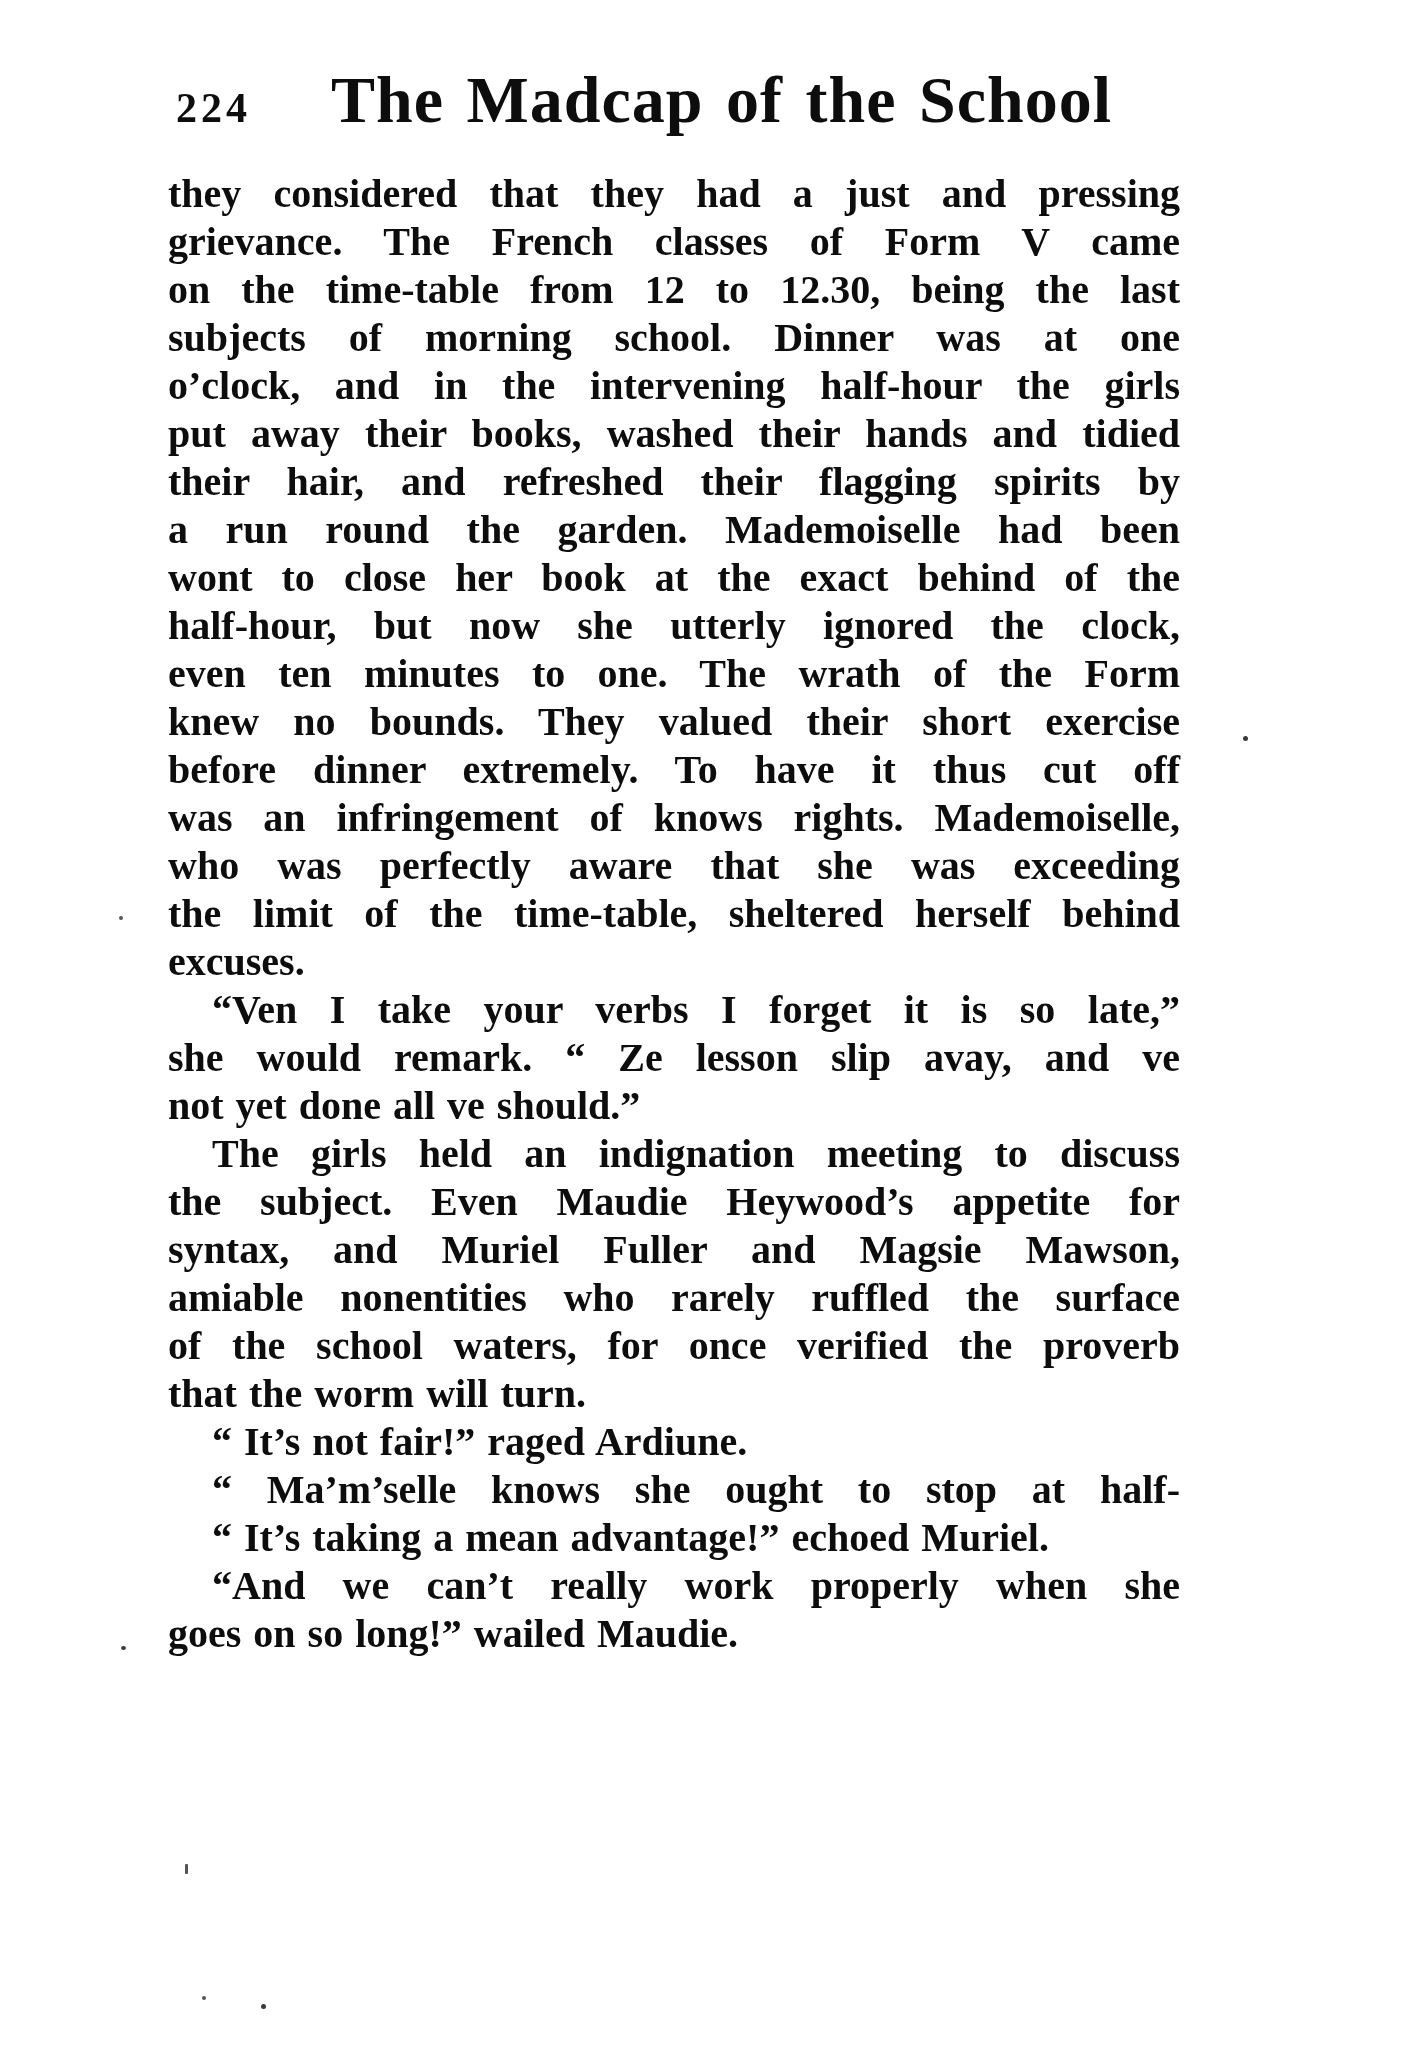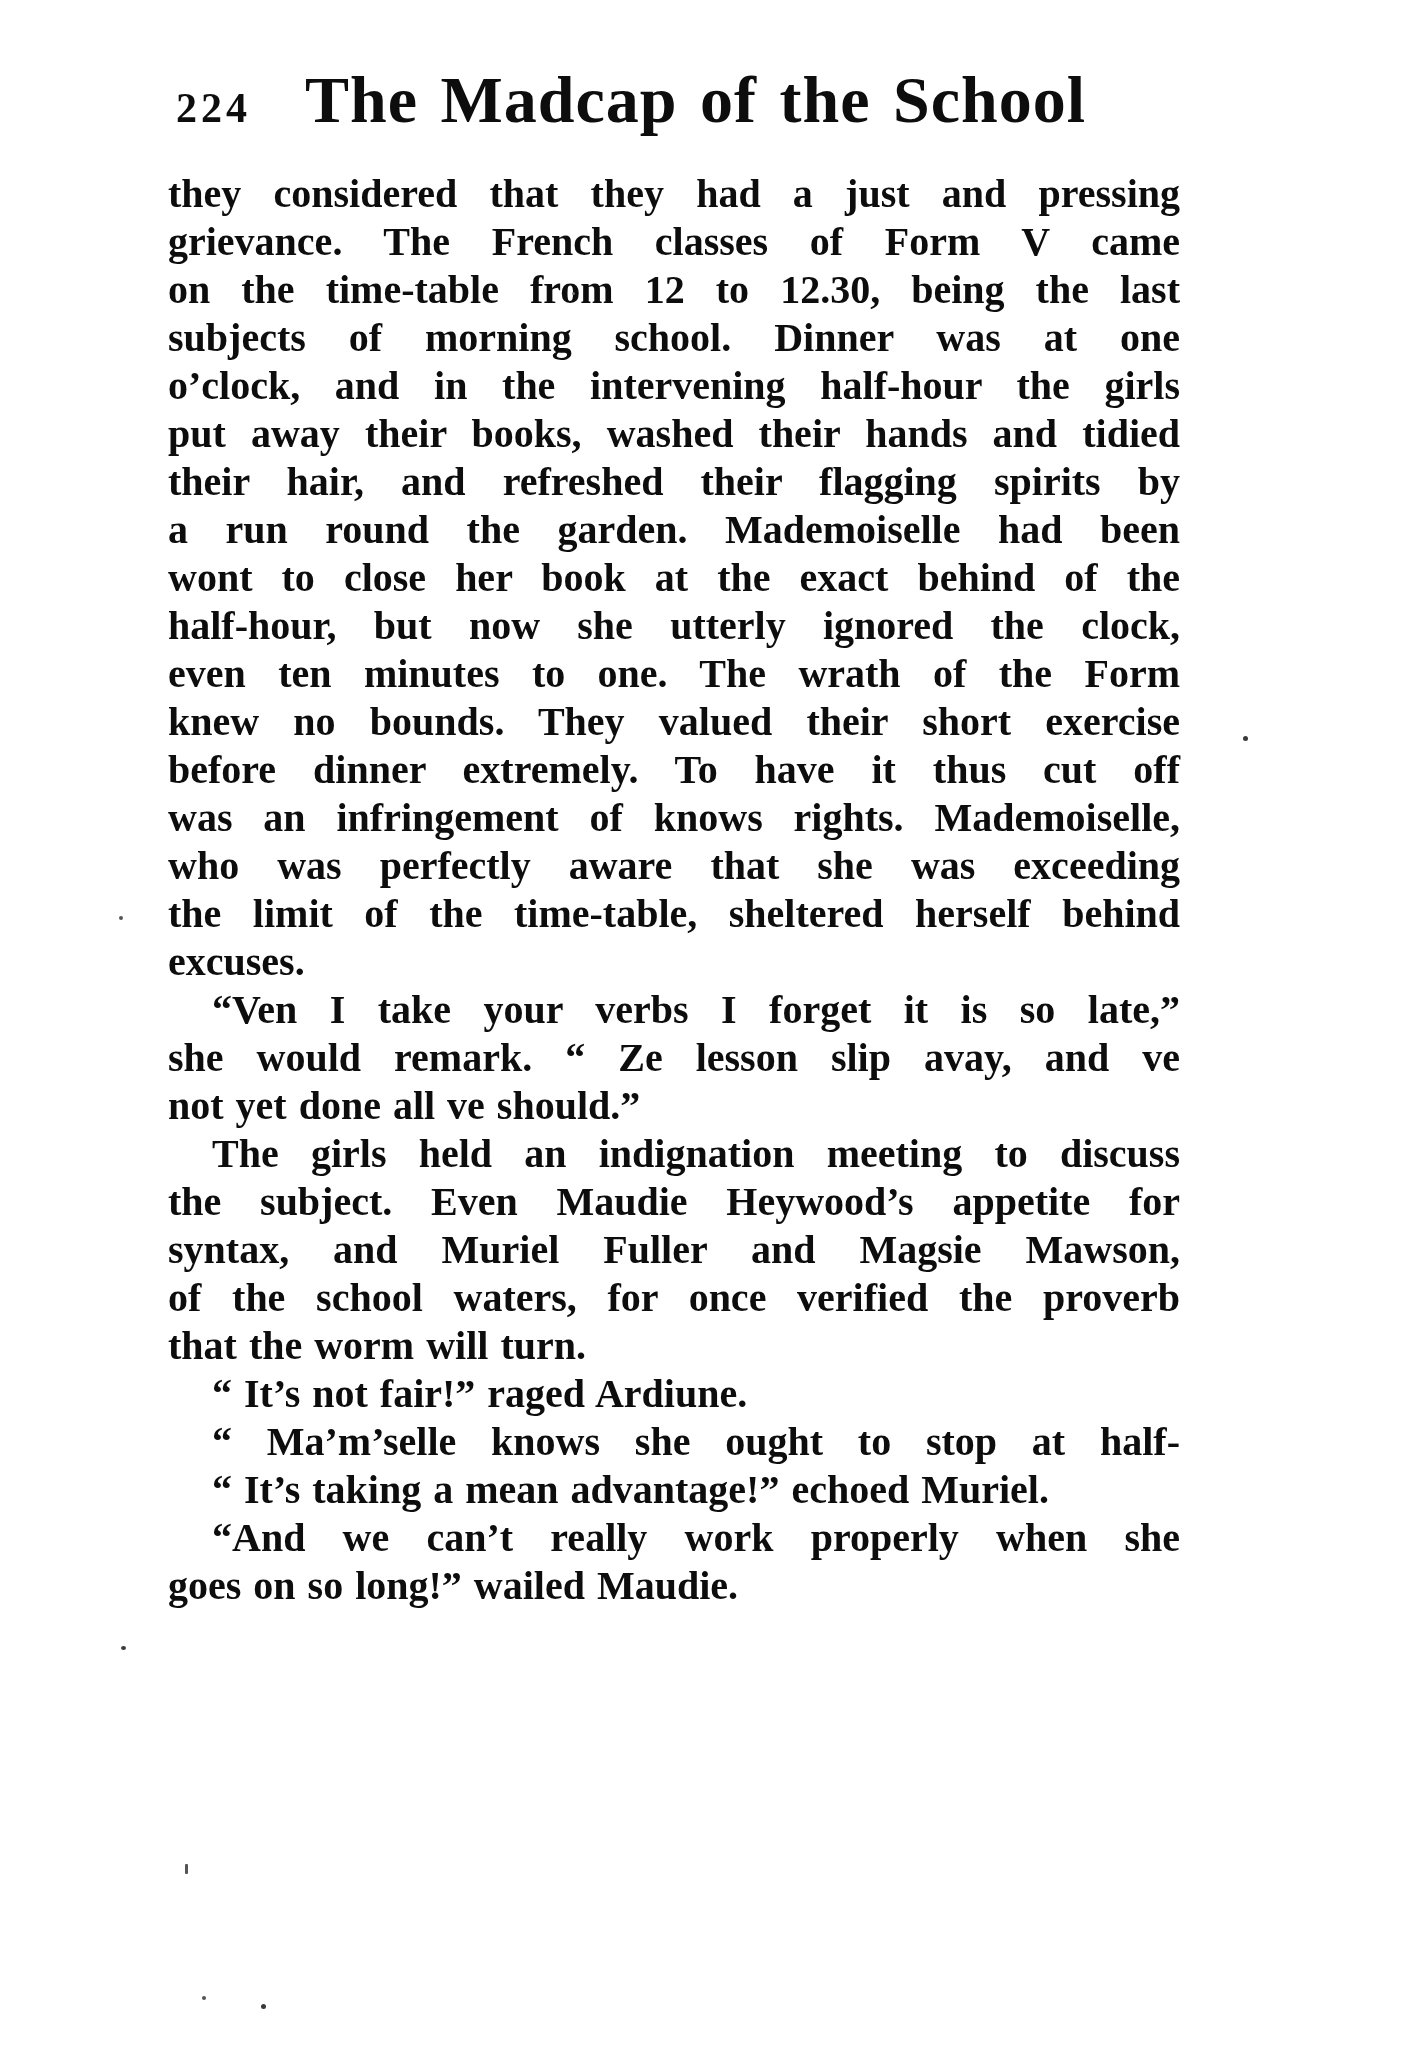--- a/index.html
+++ b/index.html
@@ -26,21 +26,21 @@
     font-size:42px;
     font-weight:700;
     letter-spacing:4px;
     margin-left:8px;
   }
   .title{
     font-size:66px;
     font-weight:700;
     letter-spacing:1px;
     word-spacing:5px;
-    margin-left:54px;
+    margin-left:80px;
   }
   .body-text{
     position:absolute;
     left:168px;
     top:170px;
     width:1012px;
     font-size:40px;
     font-weight:700;
     line-height:48px;
     word-spacing:2px;
@@ -88,20 +88,21 @@
     <div class="ln">was an infringement of knows rights.  Mademoiselle,</div>
     <div class="ln">who was perfectly aware that she was exceeding</div>
     <div class="ln">the limit of the time-table, sheltered herself behind</div>
     <div class="ln end">excuses.</div>
     <div class="ln ind">“Ven I take your verbs I forget it is so late,”</div>
     <div class="ln">she would remark.  “ Ze lesson slip avay, and ve</div>
     <div class="ln end">not yet done all ve should.”</div>
     <div class="ln ind">The girls held an indignation meeting to discuss</div>
     <div class="ln">the subject.  Even Maudie Heywood’s appetite for</div>
     <div class="ln">syntax, and Muriel Fuller and Magsie Mawson,</div>
+    <div class="ln">amiable nonentities who rarely ruffled the surface</div>
     <div class="ln">of the school waters, for once verified the proverb</div>
     <div class="ln end">that the worm will turn.</div>
     <div class="ln ind end">“ It’s not fair!” raged Ardiune.</div>
     <div class="ln ind">“ Ma’m’selle knows she ought to stop at half-</div>
     <div class="ln ind end">“ It’s taking a mean advantage!” echoed Muriel.</div>
     <div class="ln ind">“And we can’t really work properly when she</div>
     <div class="ln end">goes on so long!” wailed Maudie.</div>
   </div>
 
   <div class="speck" style="left:572px;top:292px;width:3px;height:3px;background:#777;"></div>

